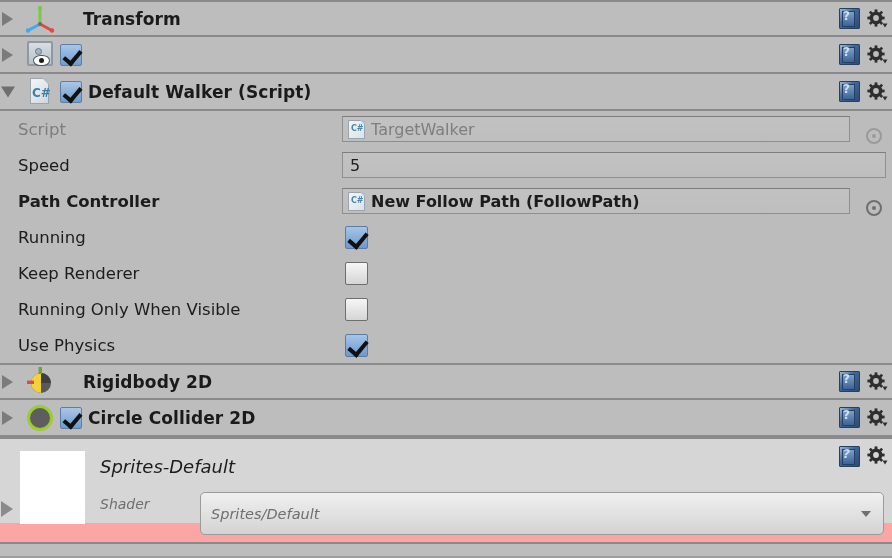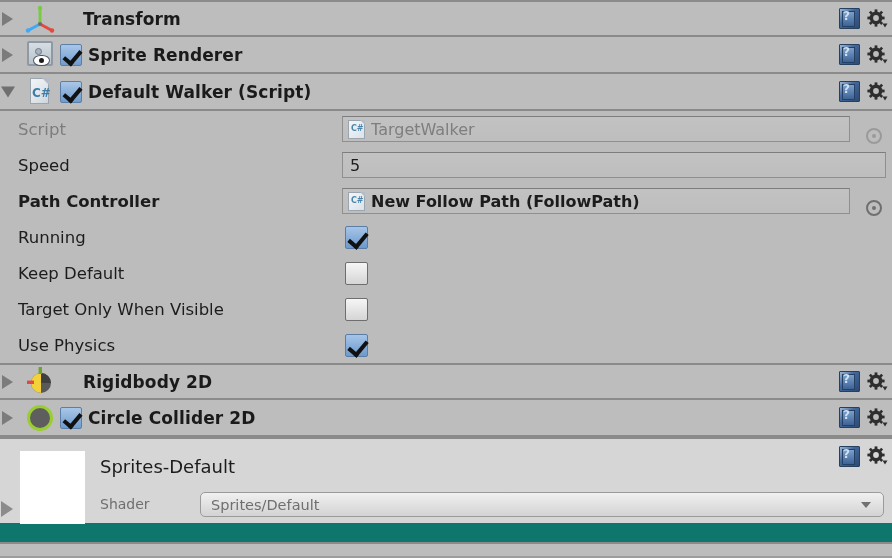--- a/index.html
+++ b/index.html
@@ -9,21 +9,21 @@
   body {
     width: 892px; height: 558px;
     font-family: "DejaVu Sans", "Liberation Sans", sans-serif;
     overflow: hidden;
     position: relative;
     color: #1b1b1b;
   }
   .inspector {
     position: absolute;
     inset: 0;
-    background: #0f766e;
+    background: #fca5a5;
   }
 
   
   .comp-header {
     position: relative;
     height: 37px;
     background: #bdbdbd;
     border-bottom: 2px solid #8a8a8a;
     display: flex;
     align-items: center;
@@ -333,20 +333,21 @@
     border-width: 0 4px 4px 0;
     transform: rotate(40deg);
   }
 
   
   .material {
     position: relative;
     background: #d6d6d6;
     border-top: 2px solid #8a8a8a;
     height: 84px;
+    font-style: italic;
   }
   .mat-thumb {
     position: absolute;
     left: 20px; top: 12px;
     width: 65px; height: 73px;
     background: #ffffff;
   }
   .mat-fold {
     position: absolute;
     left: 1px; top: 62px;
@@ -364,21 +365,21 @@
   .mat-shader-label {
     position: absolute;
     left: 100px; top: 57px;
     font-size: 14px;
     color: #6f6f6f;
   }
   .shader-dd {
     position: absolute;
     left: 200px; top: 53px;
     right: 8px;
-    height: 25px;
+    height: 43px;
     border: 1px solid #9b9b9b;
     border-radius: 5px;
     background: linear-gradient(#f0f0f0, #d3d3d3);
     box-sizing: border-box;
     display: flex;
     align-items: center;
   }
   .shader-dd .val {
     font-size: 14.5px;
     color: #6f6f6f;
@@ -456,21 +457,20 @@
   </div>
 
   <div class="comp-header">
     <div class="foldout"></div>
     <div class="comp-icon icon-sprite">
       <div class="frame"></div>
         <div class="dot"></div>
         <div class="eye"></div>
     </div>
     <div class="chk on spaced"></div>
-    <span class="comp-title">Sprite Renderer</span>
     <div class="header-right">
       <div class="help-icon">
         <div class="book"></div>
           <span class="q">?</span>
       </div>
       <div class="gear-icon">
         <svg width="22" height="22" viewBox="0 0 22 22">
           <g fill="#2e2e2e">
             <circle cx="10" cy="10" r="6.4"></circle>
             <rect x="8.6" y="1.4" width="2.8" height="3.2"></rect>
@@ -552,26 +552,26 @@
     </div>
     <div class="picker" style="right:10px;top:25px;position:absolute;"></div>
   </div>
 
   <div class="prop-row">
     <span class="prop-label">Running</span>
     <div class="prop-check on"></div>
   </div>
 
   <div class="prop-row">
-    <span class="prop-label">Keep Default</span>
+    <span class="prop-label">Keep Renderer</span>
     <div class="prop-check"></div>
   </div>
 
   <div class="prop-row">
-    <span class="prop-label">Target Only When Visible</span>
+    <span class="prop-label">Running Only When Visible</span>
     <div class="prop-check"></div>
   </div>
 
   <div class="prop-row">
     <span class="prop-label">Use Physics</span>
     <div class="prop-check on"></div>
   </div>
 
   <div class="comp-header top-rule">
     <div class="foldout"></div>

